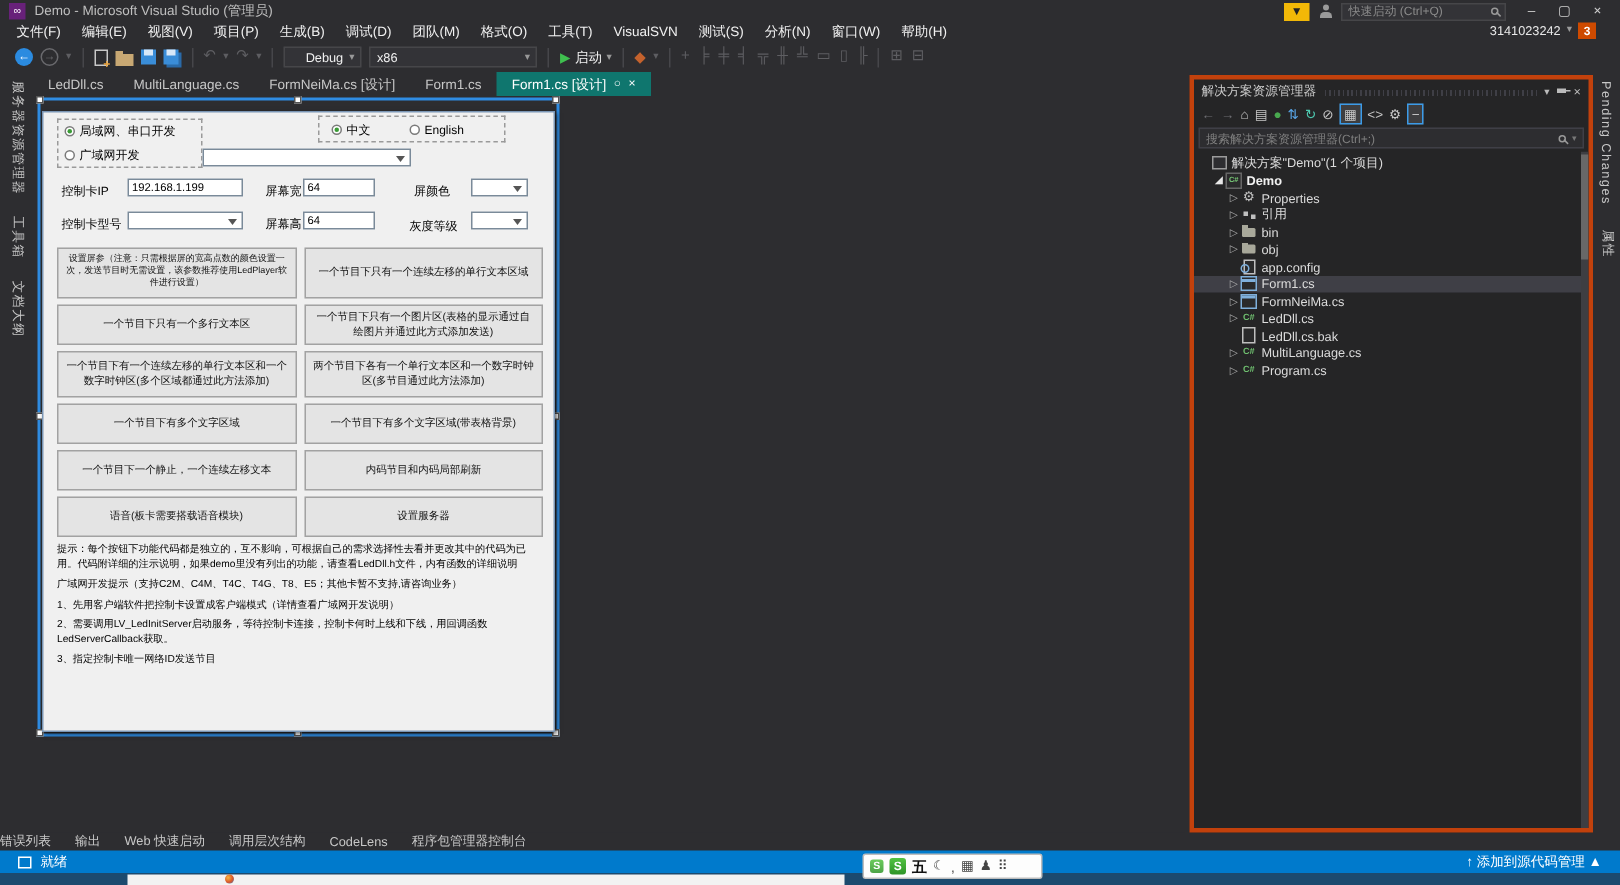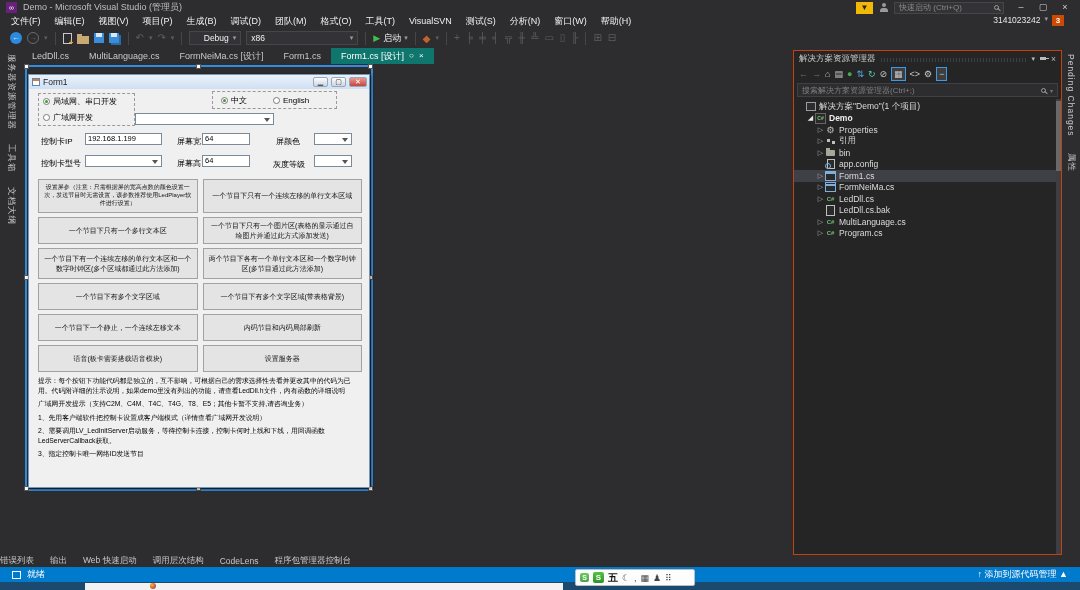--- a/index.html
+++ b/index.html
@@ -83,21 +83,21 @@
   .fcombo::after { content:''; position:absolute; right:3px; top:4px; border-left:3px solid transparent; border-right:3px solid transparent; border-top:4px solid #555; }
 
   .btn-grid { position:absolute; left:9px; top:90px; width:324px; display:grid; grid-template-columns:1fr 1fr; grid-template-rows:34px 27px 31px 27px 27px 27px; gap:4px 5px; }
   .fbtn { background:#E4E4E4; border:1px solid #A2A2A2; display:flex; align-items:center; justify-content:center; text-align:center; font-size:7px; line-height:1.3; padding:1px 5px; color:#111; }
   .fbtn:first-child { font-size:6px; }
 
   .hints { position:absolute; left:9px; top:287px; width:325px; font-size:6.8px; line-height:1.4; color:#000; }
   .hints div { margin-bottom:4px; }
 
   
-  .solexp { position:absolute; left:793px; top:50px; width:269px; height:505px; background:#252526; border:1px solid #c2410c; display:flex; flex-direction:column; }
+  .solexp { position:absolute; left:793px; top:50px; width:269px; height:505px; background:#252526; border:3px solid #c2410c; display:flex; flex-direction:column; }
   .se-header { height:15px; display:flex; align-items:center; gap:5px; padding:0 5px; font-size:8.5px; color:#CCCCCC; flex:none; }
   .se-header .drag { flex:1; height:4px; background:repeating-linear-gradient(90deg,#3F3F46 0 1px,transparent 1px 3px); margin-top:2px; }
   .icon-pin { width:6px; height:3px; background:#BBB; position:relative; flex:none; }
   .icon-pin::after { content:''; position:absolute; left:6px; top:1px; width:3px; height:1px; background:#BBB; }
   .se-toolbar { height:16px; display:flex; align-items:center; gap:4px; padding:0 5px; font-size:9px; flex:none; }
   .seico { color:#C8C8C8; line-height:12px; font-size:9px; }
   .seico.blue { color:#58A6E8; } .seico.teal { color:#4EC9B0; } .seico.green { color:#49A94F; } .seico.dim { color:#6E6E72; }
   .seico.boxed { border:1px solid #3C9BE8; background:#3E3E40; padding:0 2px; }
   .se-search { height:14px; margin:1px 3px 2px 3px; background:#2D2D30; border:1px solid #3F3F46; color:#7F7F7F; font-size:8px; display:flex; align-items:center; padding:0 4px; gap:4px; flex:none; }
   .se-search .t { flex:1; }
@@ -259,27 +259,20 @@
       <div class="handle" style="left: calc(50% - 3px); top: calc(0% - 3px);"></div>
       <div class="handle" style="left: calc(100% - 3px); top: calc(0% - 3px);"></div>
       <div class="handle" style="left: calc(0% - 3px); top: calc(50% - 3px);"></div>
       <div class="handle" style="left: calc(100% - 3px); top: calc(50% - 3px);"></div>
       <div class="handle" style="left: calc(0% - 3px); top: calc(100% - 3px);"></div>
       <div class="handle" style="left: calc(50% - 3px); top: calc(100% - 3px);"></div>
       <div class="handle" style="left: calc(100% - 3px); top: calc(100% - 3px);"></div>
     </div>
 
   <div class="formwin">
-    <div class="form-titlebar">
-      <div class="formico"></div>
-      <span class="fw-title">Form1</span>
-      <div class="fwbtn">▁</div>
-      <div class="fwbtn">▢</div>
-      <div class="fwbtn close">✕</div>
-    </div>
     <div class="form-body">
 
       <div class="dashed-group" style="left: 9px; top: 4px; width: 97px; height: 33px; display: flex; flex-direction: column; justify-content: space-around; padding-left: 4px;" id="devmode-group">
           <div class="radio">
             <span class="rdot on"></span>
             <span>局域网、串口开发</span>
           </div>
           <div class="radio">
             <span class="rdot"></span>
             <span>广域网开发</span>
@@ -387,20 +380,25 @@
         <span class="arrow">▷</span>
         <span class="ti ti-references"></span>
         <span>引用</span>
       </div>
       <div class="trow" style="padding-left: 22px;">
         <span class="arrow">▷</span>
         <span class="ti ti-folder"></span>
         <span>bin</span>
       </div>
       <div class="trow" style="padding-left: 22px;">
+        <span class="arrow">▷</span>
+        <span class="ti ti-folder"></span>
+        <span>obj</span>
+      </div>
+      <div class="trow" style="padding-left: 22px;">
         <span class="arrow"></span>
         <span class="ti ti-config"></span>
         <span>app.config</span>
       </div>
       <div class="trow selected" style="padding-left: 22px;">
         <span class="arrow">▷</span>
         <span class="ti ti-form"></span>
         <span>Form1.cs</span>
       </div>
       <div class="trow" style="padding-left: 22px;">

